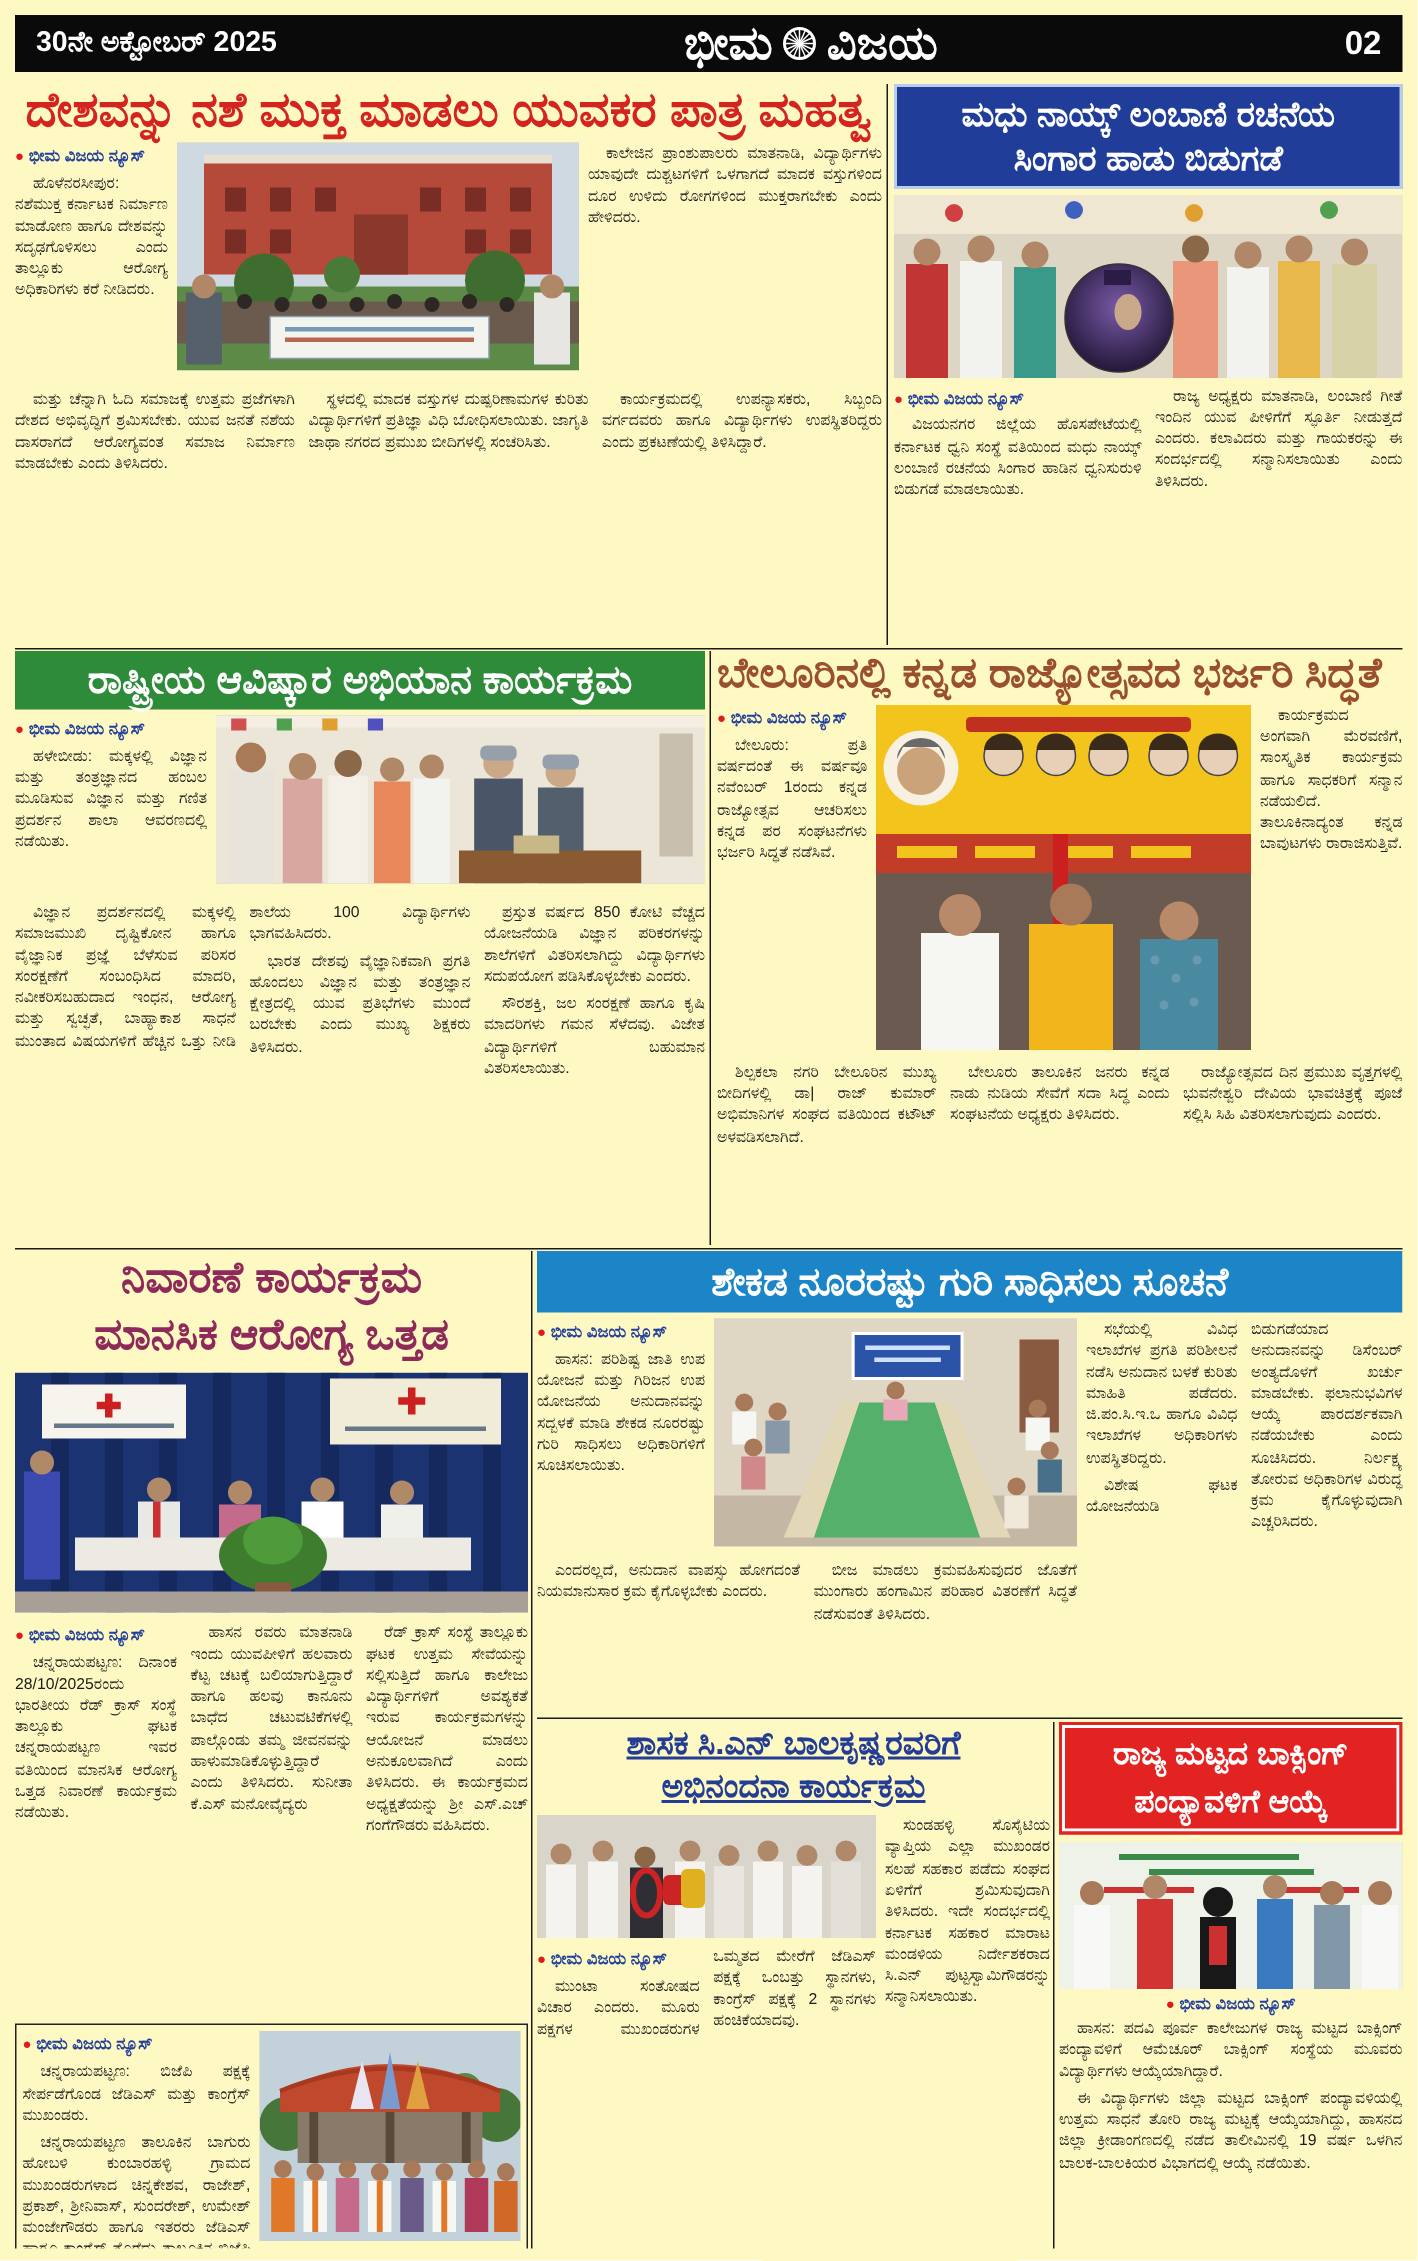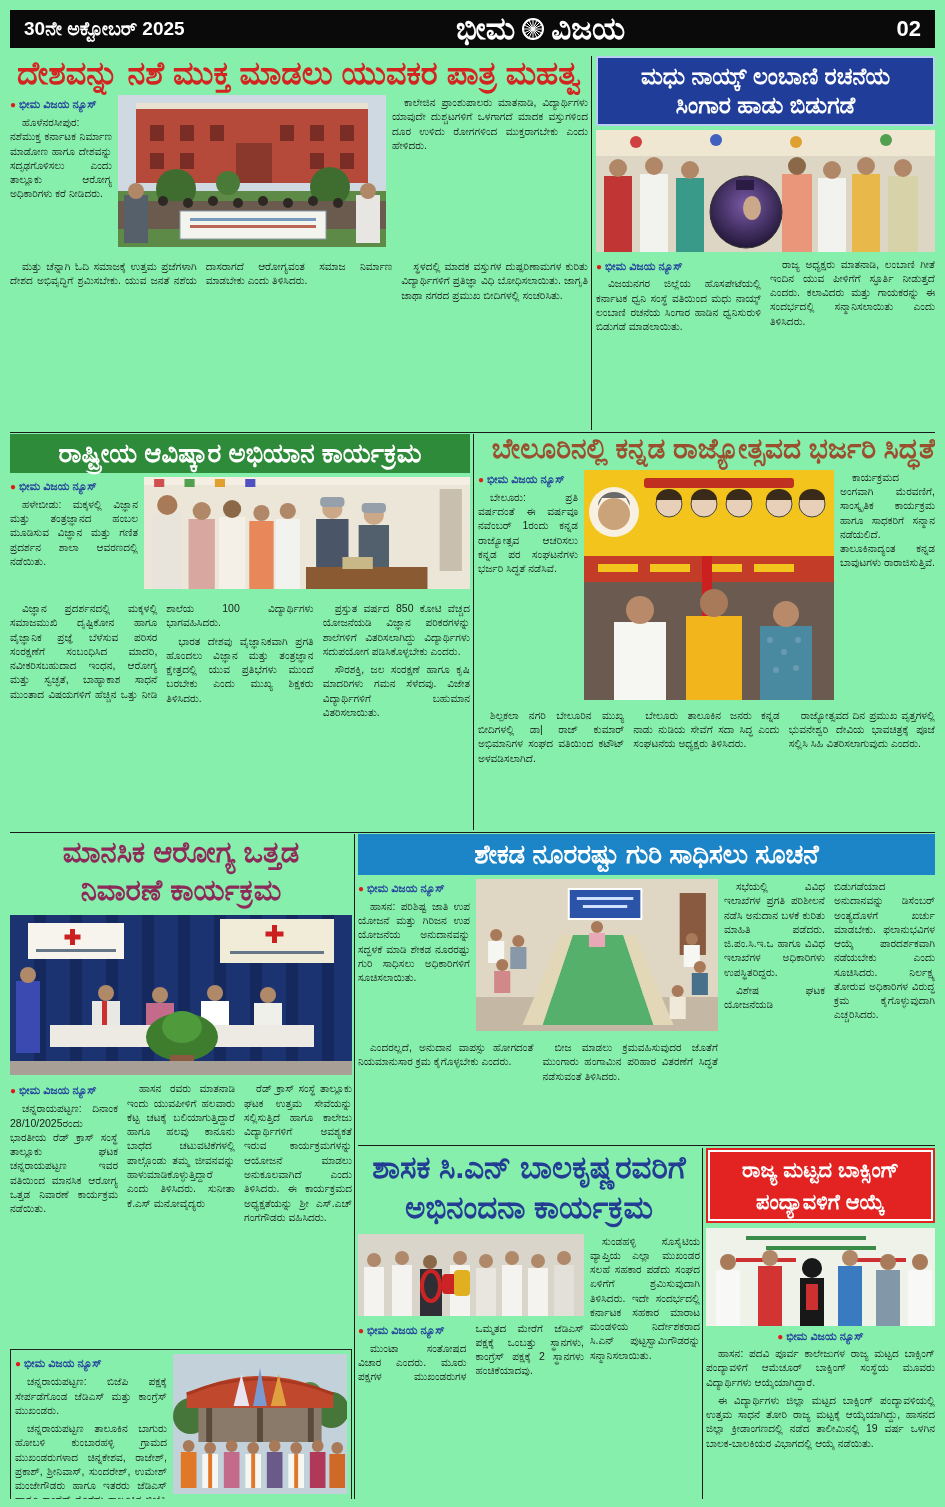--- a/index.html
+++ b/index.html
@@ -1,16 +1,16 @@
 <!DOCTYPE html>
 <html><head>
 <meta charset="utf-8">
 <style>
   html,body{margin:0;padding:0;background:#ffffff;}
-  #page{position:relative;width:945px;height:1507px;background:#86efac;overflow:hidden;
+  #page{position:relative;width:945px;height:1507px;background:#fef9c3;overflow:hidden;
         font-family:"Liberation Sans",sans-serif;color:#1a1a1a;}
   
   .masthead{position:absolute;left:10px;top:10px;width:925px;height:38px;background:#0a0a0a;
             color:#fff;display:flex;align-items:center;justify-content:space-between;padding:0 14px;box-sizing:border-box;}
   .m-date{font-size:19px;font-weight:bold;}
   .m-title{font-size:31px;font-weight:bold;display:flex;align-items:center;gap:6px;}
   .m-page{font-size:22px;font-weight:bold;}
   
   .article{position:absolute;overflow:hidden;box-sizing:border-box;}
   .vrule{position:absolute;width:1px;background:#1a1a1a;}
@@ -21,24 +21,24 @@
   .byline .dot{color:#e01b1b;font-size:10px;}
   .cols3{column-count:3;column-gap:9px;}
   .cols2{column-count:2;column-gap:9px;}
   .photo{position:relative;overflow:hidden;background:#ccc;}
   .photo svg{display:block;width:100%;height:100%;}
   h1,h2{margin:0;font-weight:bold;}
   .hl-red{color:#d42420;font-size:32px;text-align:center;line-height:1.1;}
   .hl-box-blue{background:#203d99;border:2px solid #b9cdf0;color:#fff;text-align:center;
                font-size:23px;font-weight:bold;line-height:1.25;padding:4px 2px;}
   .hl-bar-green{background:#2e8b3a;color:#fff;text-align:center;font-size:26px;font-weight:bold;padding:4px 0;}
-  .hl-brown{color:#9a4f2e;font-size:28px;text-align:right;line-height:1.1;}
+  .hl-brown{color:#9a4f2e;font-size:28px;text-align:left;line-height:1.1;}
   .hl-magenta{color:#8e2a5a;font-size:29px;text-align:center;line-height:1.3;}
   .hl-bar-skyblue{background:#1b85c7;color:#fff;text-align:center;font-size:26px;font-weight:bold;padding:5px 0;}
-  .hl-navy{color:#233d94;font-size:31px;text-align:center;line-height:1.3;}
+  .hl-navy{color:#233d94;font-size:22px;text-align:center;line-height:1.3;text-decoration:underline;}
   .hl-box-red{background:#e32222;border:2px solid #e32222;box-shadow:inset 0 0 0 2px #fff;
               color:#fff;text-align:center;font-size:21px;font-weight:bold;line-height:1.5;padding:4px 0;}
   .flexrow{display:flex;gap:6px;}
   .subbox{border:1.5px solid #222;padding:4px;display:flex;gap:6px;}
 </style>
 </head>
 <body>
 
 <div id="page">
 
@@ -115,20 +115,21 @@
           <rect x="72" y="130" width="126" height="3" fill="#bb6655"></rect>
         </svg>
       </div>
       <div class="body-text" style="flex:1;">
         <p>ಕಾಲೇಜಿನ ಪ್ರಾಂಶುಪಾಲರು ಮಾತನಾಡಿ, ವಿದ್ಯಾರ್ಥಿಗಳು ಯಾವುದೇ ದುಶ್ಚಟಗಳಿಗೆ ಒಳಗಾಗದೆ ಮಾದಕ ವಸ್ತುಗಳಿಂದ ದೂರ ಉಳಿದು ರೋಗಗಳಿಂದ ಮುಕ್ತರಾಗಬೇಕು ಎಂದು ಹೇಳಿದರು.</p>
       </div>
     </div>
     <div class="body-text cols3" style="margin-top:6px;">
       <p>ಮತ್ತು ಚೆನ್ನಾಗಿ ಓದಿ ಸಮಾಜಕ್ಕೆ ಉತ್ತಮ ಪ್ರಜೆಗಳಾಗಿ ದೇಶದ ಅಭಿವೃದ್ಧಿಗೆ ಶ್ರಮಿಸಬೇಕು. ಯುವ ಜನತೆ ನಶೆಯ ದಾಸರಾಗದೆ ಆರೋಗ್ಯವಂತ ಸಮಾಜ ನಿರ್ಮಾಣ ಮಾಡಬೇಕು ಎಂದು ತಿಳಿಸಿದರು.</p>
       <p>ಸ್ಥಳದಲ್ಲಿ ಮಾದಕ ವಸ್ತುಗಳ ದುಷ್ಪರಿಣಾಮಗಳ ಕುರಿತು ವಿದ್ಯಾರ್ಥಿಗಳಿಗೆ ಪ್ರತಿಜ್ಞಾ ವಿಧಿ ಬೋಧಿಸಲಾಯಿತು. ಜಾಗೃತಿ ಜಾಥಾ ನಗರದ ಪ್ರಮುಖ ಬೀದಿಗಳಲ್ಲಿ ಸಂಚರಿಸಿತು.</p>
+      <p>ಕಾರ್ಯಕ್ರಮದಲ್ಲಿ ಉಪನ್ಯಾಸಕರು, ಸಿಬ್ಬಂದಿ ವರ್ಗದವರು ಹಾಗೂ ವಿದ್ಯಾರ್ಥಿಗಳು ಉಪಸ್ಥಿತರಿದ್ದರು ಎಂದು ಪ್ರಕಟಣೆಯಲ್ಲಿ ತಿಳಿಸಿದ್ದಾರೆ.</p>
     </div>
   </div>
 
   <div class="article" style="left:596px;top:56px;width:339px;height:374px;">
     <div class="hl-box-blue">
       <div>ಮಧು ನಾಯ್ಕ್ ಲಂಬಾಣಿ ರಚನೆಯ</div>
       <div>ಸಿಂಗಾರ ಹಾಡು ಬಿಡುಗಡೆ</div>
     </div>
     <div class="photo" style="width:100%;height:122px;margin-top:4px;">
       <svg viewBox="0 0 339 122" preserveAspectRatio="none">
@@ -277,22 +278,22 @@
     </div>
     <div class="body-text cols3" style="margin-top:6px;">
       <p>ಶಿಲ್ಪಕಲಾ ನಗರಿ ಬೇಲೂರಿನ ಮುಖ್ಯ ಬೀದಿಗಳಲ್ಲಿ ಡಾ| ರಾಜ್ ಕುಮಾರ್ ಅಭಿಮಾನಿಗಳ ಸಂಘದ ವತಿಯಿಂದ ಕಟೌಟ್ ಅಳವಡಿಸಲಾಗಿದೆ.</p>
       <p>ಬೇಲೂರು ತಾಲೂಕಿನ ಜನರು ಕನ್ನಡ ನಾಡು ನುಡಿಯ ಸೇವೆಗೆ ಸದಾ ಸಿದ್ಧ ಎಂದು ಸಂಘಟನೆಯ ಅಧ್ಯಕ್ಷರು ತಿಳಿಸಿದರು.</p>
       <p>ರಾಜ್ಯೋತ್ಸವದ ದಿನ ಪ್ರಮುಖ ವೃತ್ತಗಳಲ್ಲಿ ಭುವನೇಶ್ವರಿ ದೇವಿಯ ಭಾವಚಿತ್ರಕ್ಕೆ ಪೂಜೆ ಸಲ್ಲಿಸಿ ಸಿಹಿ ವಿತರಿಸಲಾಗುವುದು ಎಂದರು.</p>
     </div>
   </div>
 
   <div class="article" style="left:10px;top:834px;width:342px;height:665px;">
     <h2 class="hl-magenta">
+      <div>ನಿವಾರಣೆ ಕಾರ್ಯಕ್ರಮ</div>
       <div>ಮಾನಸಿಕ ಆರೋಗ್ಯ ಒತ್ತಡ</div>
-      <div>ನಿವಾರಣೆ ಕಾರ್ಯಕ್ರಮ</div>
     </h2>
     <div class="photo" style="width:100%;height:160px;margin-top:6px;">
       <svg viewBox="0 0 342 160" preserveAspectRatio="none">
         <rect width="342" height="160" fill="#1c3372"></rect>
         <g fill="#16295e">
             <rect x="24" width="12" height="160"></rect>
             <rect x="60" width="12" height="160"></rect>
             <rect x="96" width="12" height="160"></rect>
             <rect x="132" width="12" height="160"></rect>
             <rect x="168" width="12" height="160"></rect>

